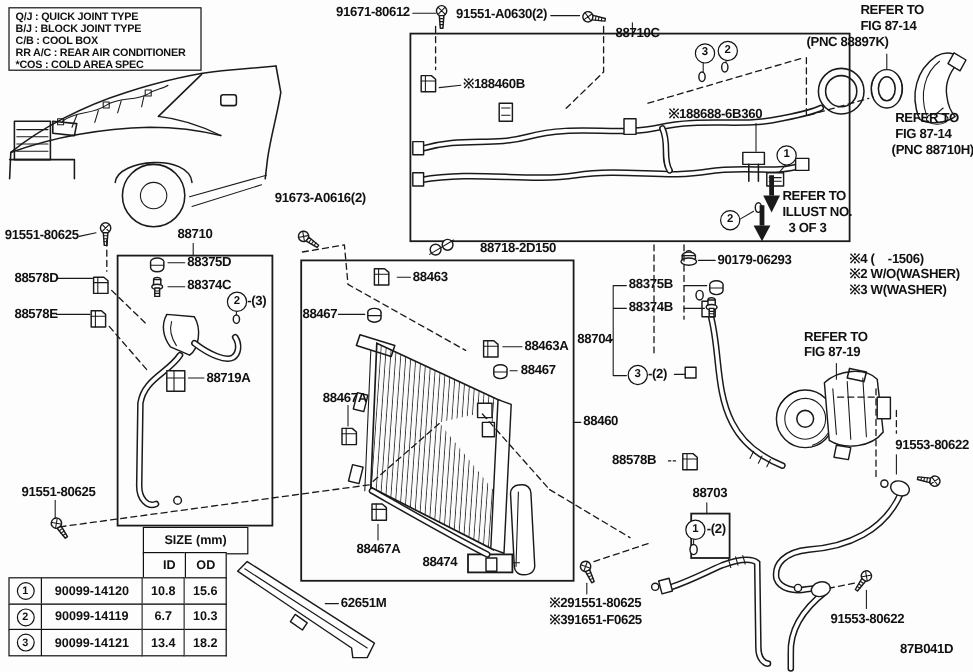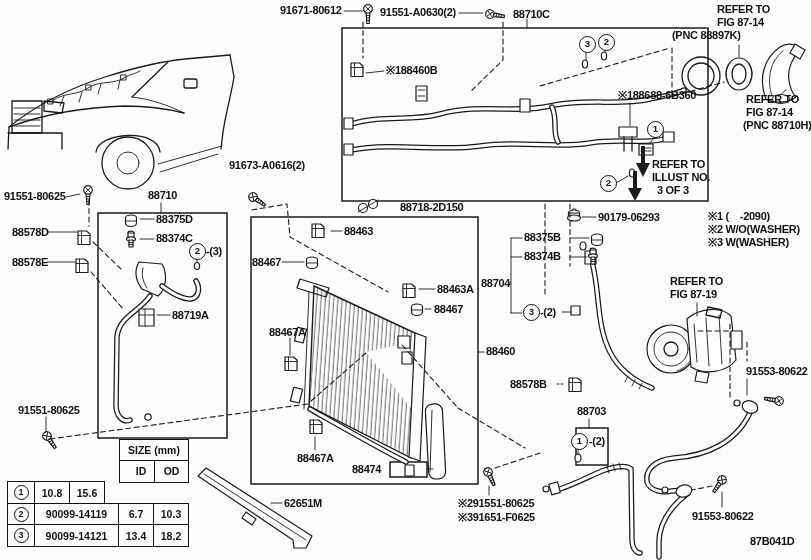--- a/index.html
+++ b/index.html
@@ -295,26 +295,33 @@
   </g>
 
   <g>
     <rect x="641" y="146" width="4" height="17" class="blk"></rect>
     <polygon points="636,163 650,163 643,177" class="blk"></polygon>
     <rect x="633" y="171" width="4" height="17" class="blk"></rect>
     <polygon points="628,188 642,188 635,201" class="blk"></polygon>
   </g>
 </svg>
 
+<div class="legend">
+  <div>Q/J : QUICK JOINT TYPE</div>
+  <div>B/J : BLOCK JOINT TYPE</div>
+  <div>C/B : COOL BOX</div>
+  <div>RR A/C : REAR AIR CONDITIONER</div>
+  <div>*COS : COLD AREA SPEC</div>
+</div>
 
 <div class="lbl" style="left:280px;top:5px">91671-80612</div>
 <div class="lbl" style="left:380px;top:7px">91551-A0630(2)</div>
-<div class="lbl" style="left:513px;top:9px">88710C</div>
+<div class="lbl" style="left:513px;top:23px">88710C</div>
 <div class="lbl" style="left:386px;top:65px">※188460B</div>
-<div class="lbl" style="left:618px;top:90px">※188688-6B360</div>
+<div class="lbl" style="left:557px;top:90px">※188688-6B360</div>
 <div class="lbl" style="left:229px;top:160px">91673-A0616(2)</div>
 <div class="lbl" style="left:400px;top:202px">88718-2D150</div>
 <div class="lbl" style="left:148px;top:190px">88710</div>
 <div class="lbl" style="left:4px;top:191px">91551-80625</div>
 <div class="lbl" style="left:156px;top:214px">88375D</div>
 <div class="lbl" style="left:156px;top:233px">88374C</div>
 <div class="lbl" style="left:12px;top:227px">88578D</div>
 <div class="lbl" style="left:12px;top:257px">88578E</div>
 <div class="lbl" style="left:172px;top:310px">88719A</div>
 <div class="lbl" style="left:18px;top:405px">91551-80625</div>
@@ -343,43 +350,44 @@
 <div class="lbl" style="left:717px;top:17px">FIG 87-14</div>
 <div class="lbl" style="left:672px;top:30px">(PNC 88897K)</div>
 <div class="lbl" style="left:746px;top:94px">REFER TO</div>
 <div class="lbl" style="left:746px;top:107px">FIG 87-14</div>
 <div class="lbl" style="left:743px;top:120px">(PNC 88710H)</div>
 <div class="lbl" style="left:652px;top:159px">REFER TO</div>
 <div class="lbl" style="left:652px;top:172px">ILLUST NO.</div>
 <div class="lbl" style="left:657px;top:185px">3 OF 3</div>
 <div class="lbl" style="left:670px;top:276px">REFER TO</div>
 <div class="lbl" style="left:670px;top:289px">FIG 87-19</div>
-<div class="lbl" style="left:708px;top:211px">※1 (    -2090)</div>
+<div class="lbl" style="left:708px;top:211px">※4 (    -1506)</div>
 <div class="lbl" style="left:708px;top:224px">※2 W/O(WASHER)</div>
 <div class="lbl" style="left:708px;top:237px">※3 W(WASHER)</div>
 
 <div class="co" style="left:579px;top:36px">3</div>
 <div class="co" style="left:598px;top:34px">2</div>
 <div class="co" style="left:647px;top:121px">1</div>
 <div class="co" style="left:600px;top:175px">2</div>
 <div class="co" style="left:189px;top:243px">2</div>
 <div class="lbl" style="left:206px;top:246px">-(3)</div>
 <div class="co" style="left:523px;top:304px">3</div>
 <div class="lbl" style="left:540px;top:307px">-(2)</div>
 <div class="co" style="left:571px;top:433px">1</div>
 <div class="lbl" style="left:589px;top:436px">-(2)</div>
 
-<div class="tbox" style="left:119px;top:439px;width:70px;height:23px;line-height:21px">SIZE (mm)</div>
+<div class="tbox" style="left:119px;top:439px;width:88px;height:23px;line-height:21px">SIZE (mm)</div>
 <div class="tbox" style="left:119px;top:460px;width:44px;height:23px;line-height:21px">ID</div>
 <div class="tbox" style="left:154px;top:460px;width:35px;height:23px;line-height:21px">OD</div>
 
 <div class="trow" style="left:7px;top:481px;width:182px;height:23px">
   <div class="tc first" style="width:28px">
         <span class="tnum">1</span>
       </div>
+  <div class="tc" style="width:84px">90099-14120</div>
   <div class="tc" style="width:35px">10.8</div>
   <div class="tc" style="width:35px">15.6</div>
 </div>
 <div class="trow" style="left:7px;top:502.5px;width:182px;height:23px">
   <div class="tc first" style="width:28px">
         <span class="tnum">2</span>
       </div>
   <div class="tc" style="width:84px">90099-14119</div>
   <div class="tc" style="width:35px">6.7</div>
   <div class="tc" style="width:35px">10.3</div>

